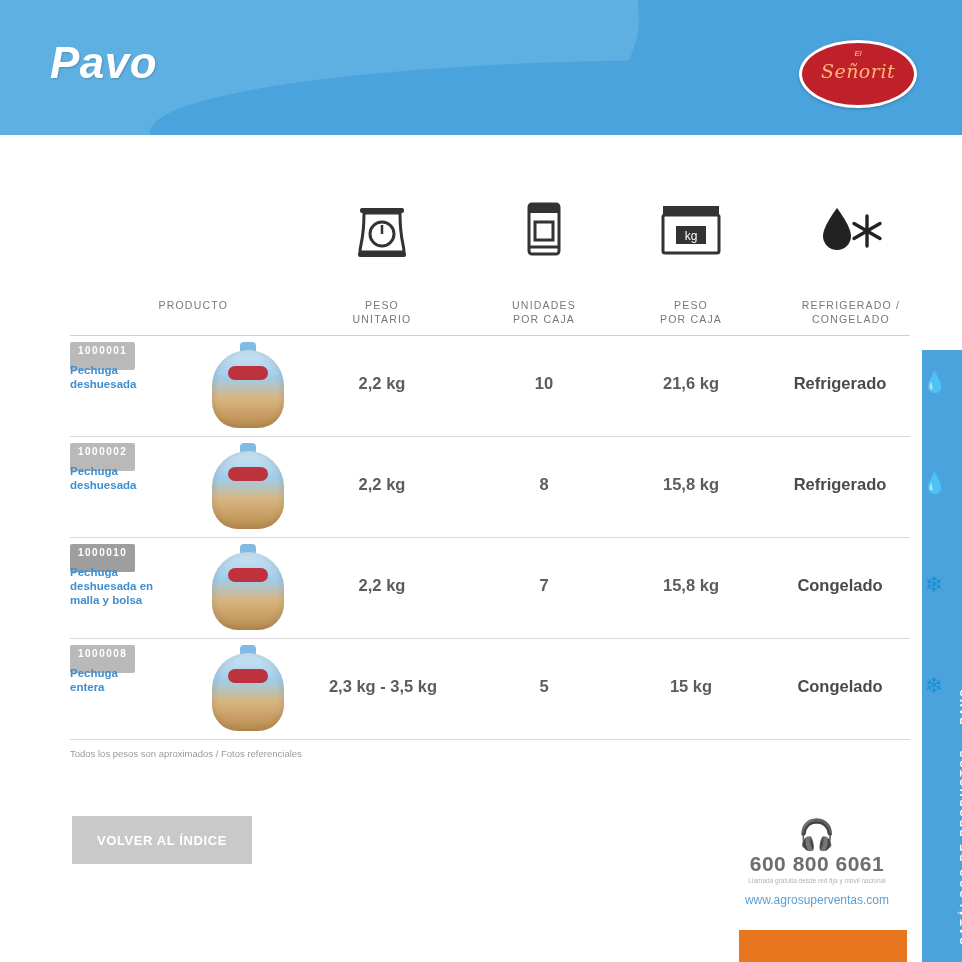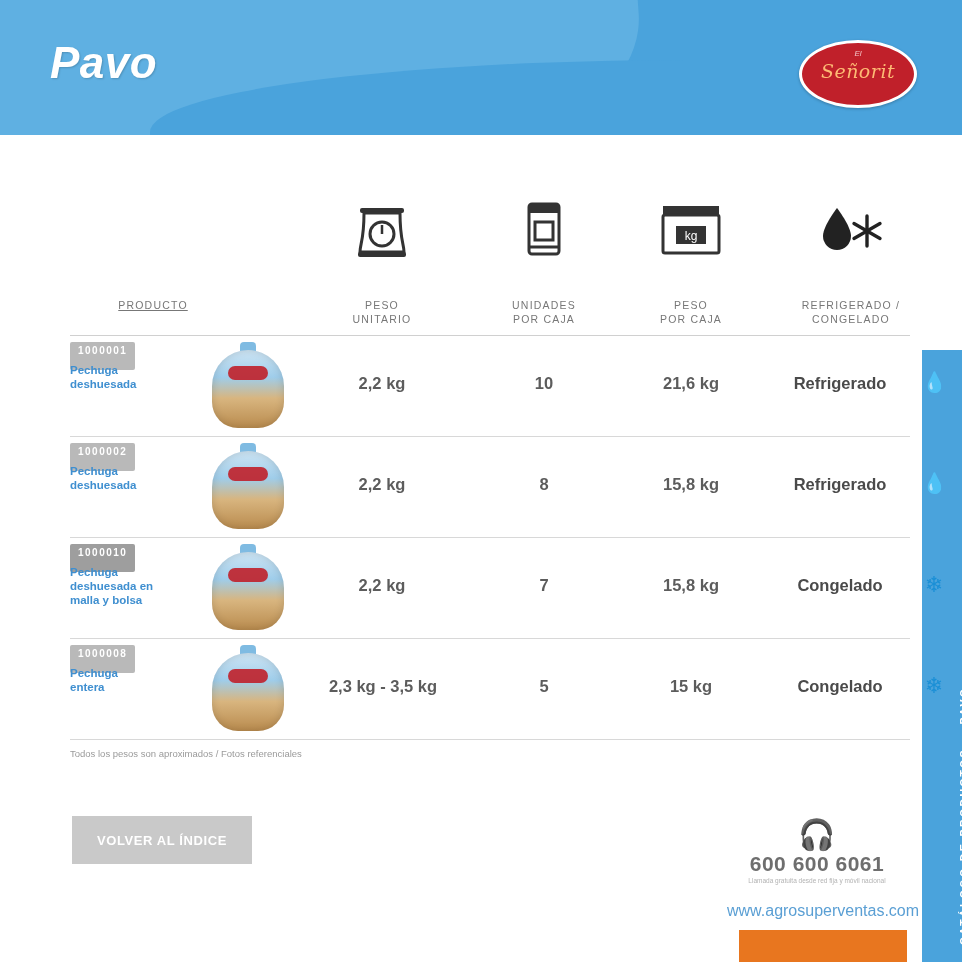--- a/index.html
+++ b/index.html
@@ -134,22 +134,21 @@
   .col-head {
     position: absolute;
     top: 8px;
     text-align: center;
     font-size: 10.5px;
     color: #777777;
     letter-spacing: 1.2px;
     line-height: 14px;
   }
   .col-head.left {
-    text-align: center;
-    text-decoration: underline;
+    text-align: right;
   }
 
   .prow {
     position: relative;
     height: 100px;
     border-bottom: 1px solid #d8d8d8;
   }
   .code-badge {
     position: absolute;
     left: 0;
@@ -269,22 +268,22 @@
     font-weight: bold;
     color: #6e6e6e;
     letter-spacing: 0.5px;
   }
   .phone-note {
     font-size: 6.5px;
     color: #b3b3b3;
     margin-top: 1px;
   }
   .web {
-    margin-top: 18px;
-    font-size: 16px;
+    margin-top: 9px;
+    font-size: 12px;
     color: #5a9fd4;
   }
   .orange-bar {
     position: absolute;
     right: 55px;
     top: 930px;
     width: 168px;
     height: 32px;
     background: #e8761f;
   }
@@ -448,18 +447,18 @@
 
   <div style="position:relative; height:26px;">
     <div class="footnote">Todos los pesos son aproximados / Fotos referenciales</div>
   </div>
 </div>
 
 <div class="back-btn">VOLVER AL ÍNDICE</div>
 
 <div class="contact">
   <div class="headset">🎧</div>
-  <div class="phone">600 600 6061</div>
+  <div class="phone">600 800 6061</div>
   <div class="phone-note">Llamada gratuita desde red fija y móvil nacional</div>
   <div class="web">www.agrosuperventas.com</div>
 </div>
 
 <div class="orange-bar"></div>
 
 </body></html>

